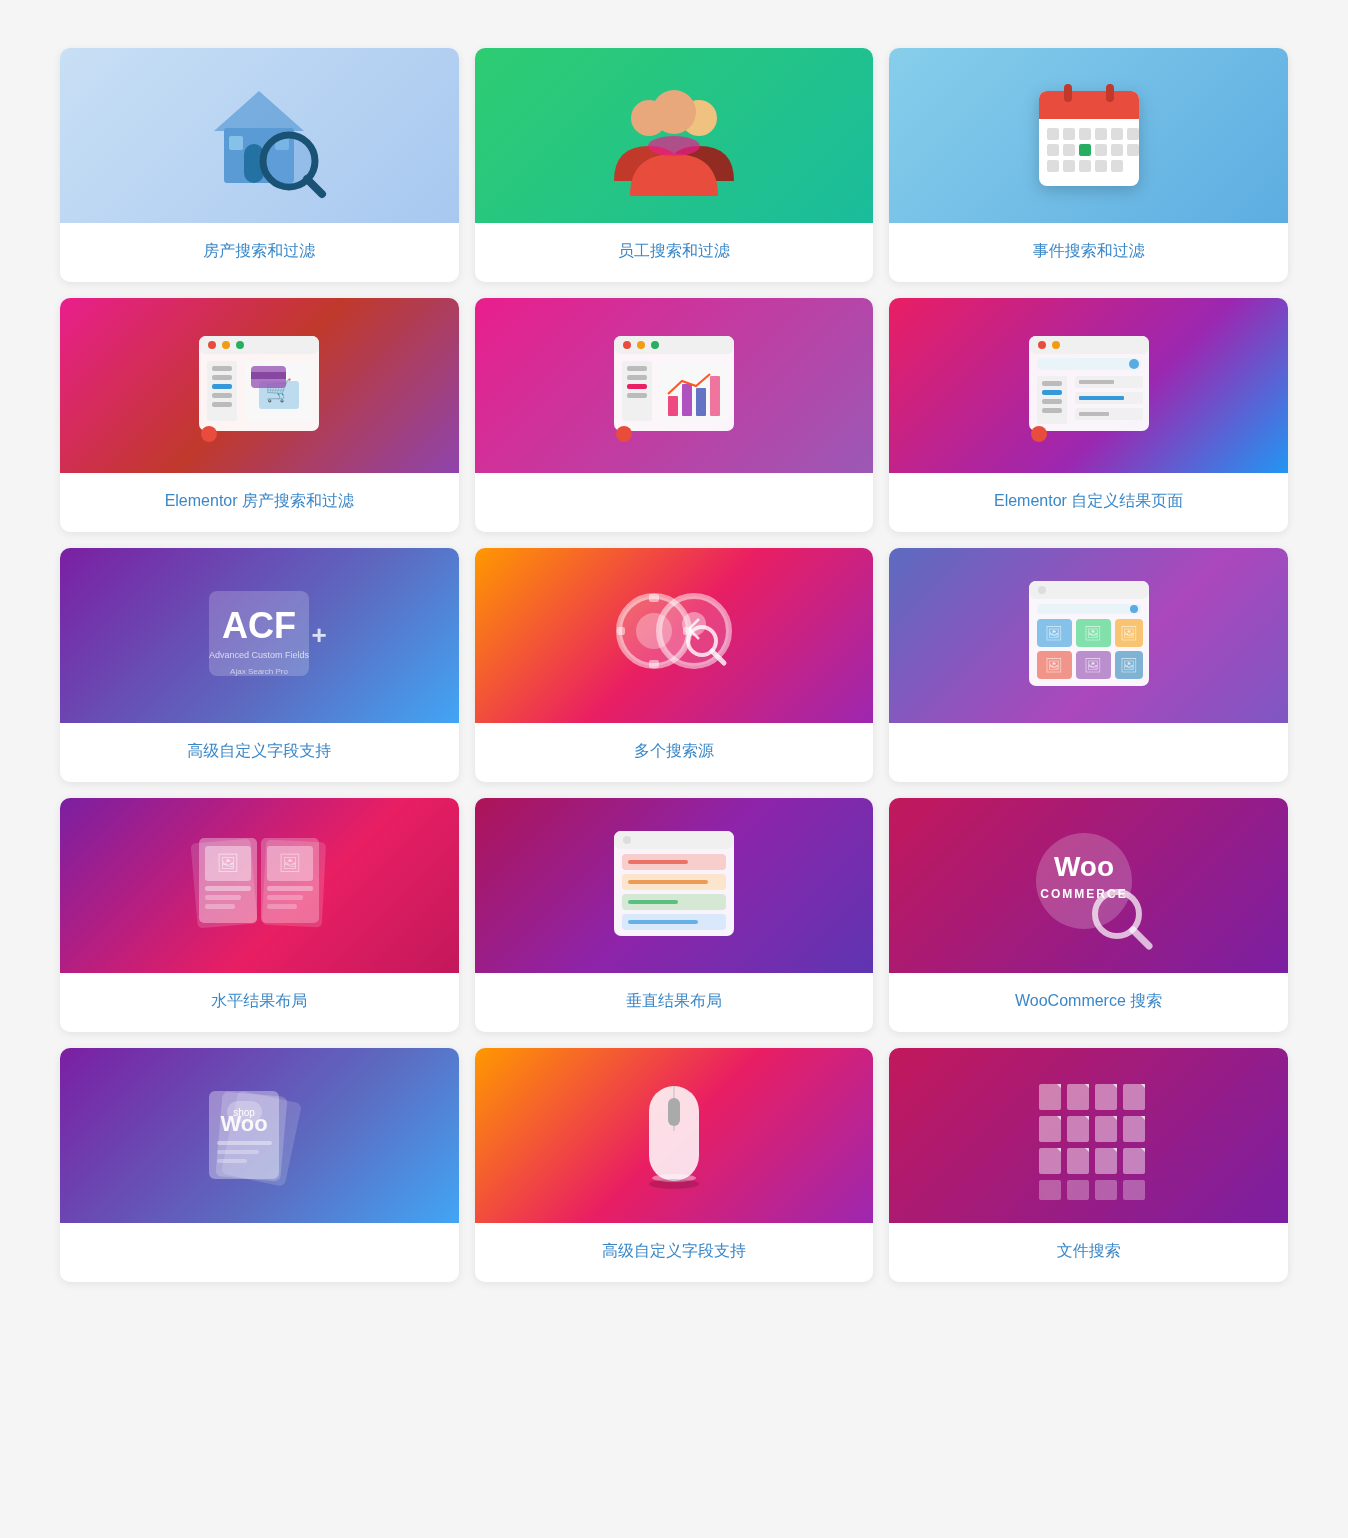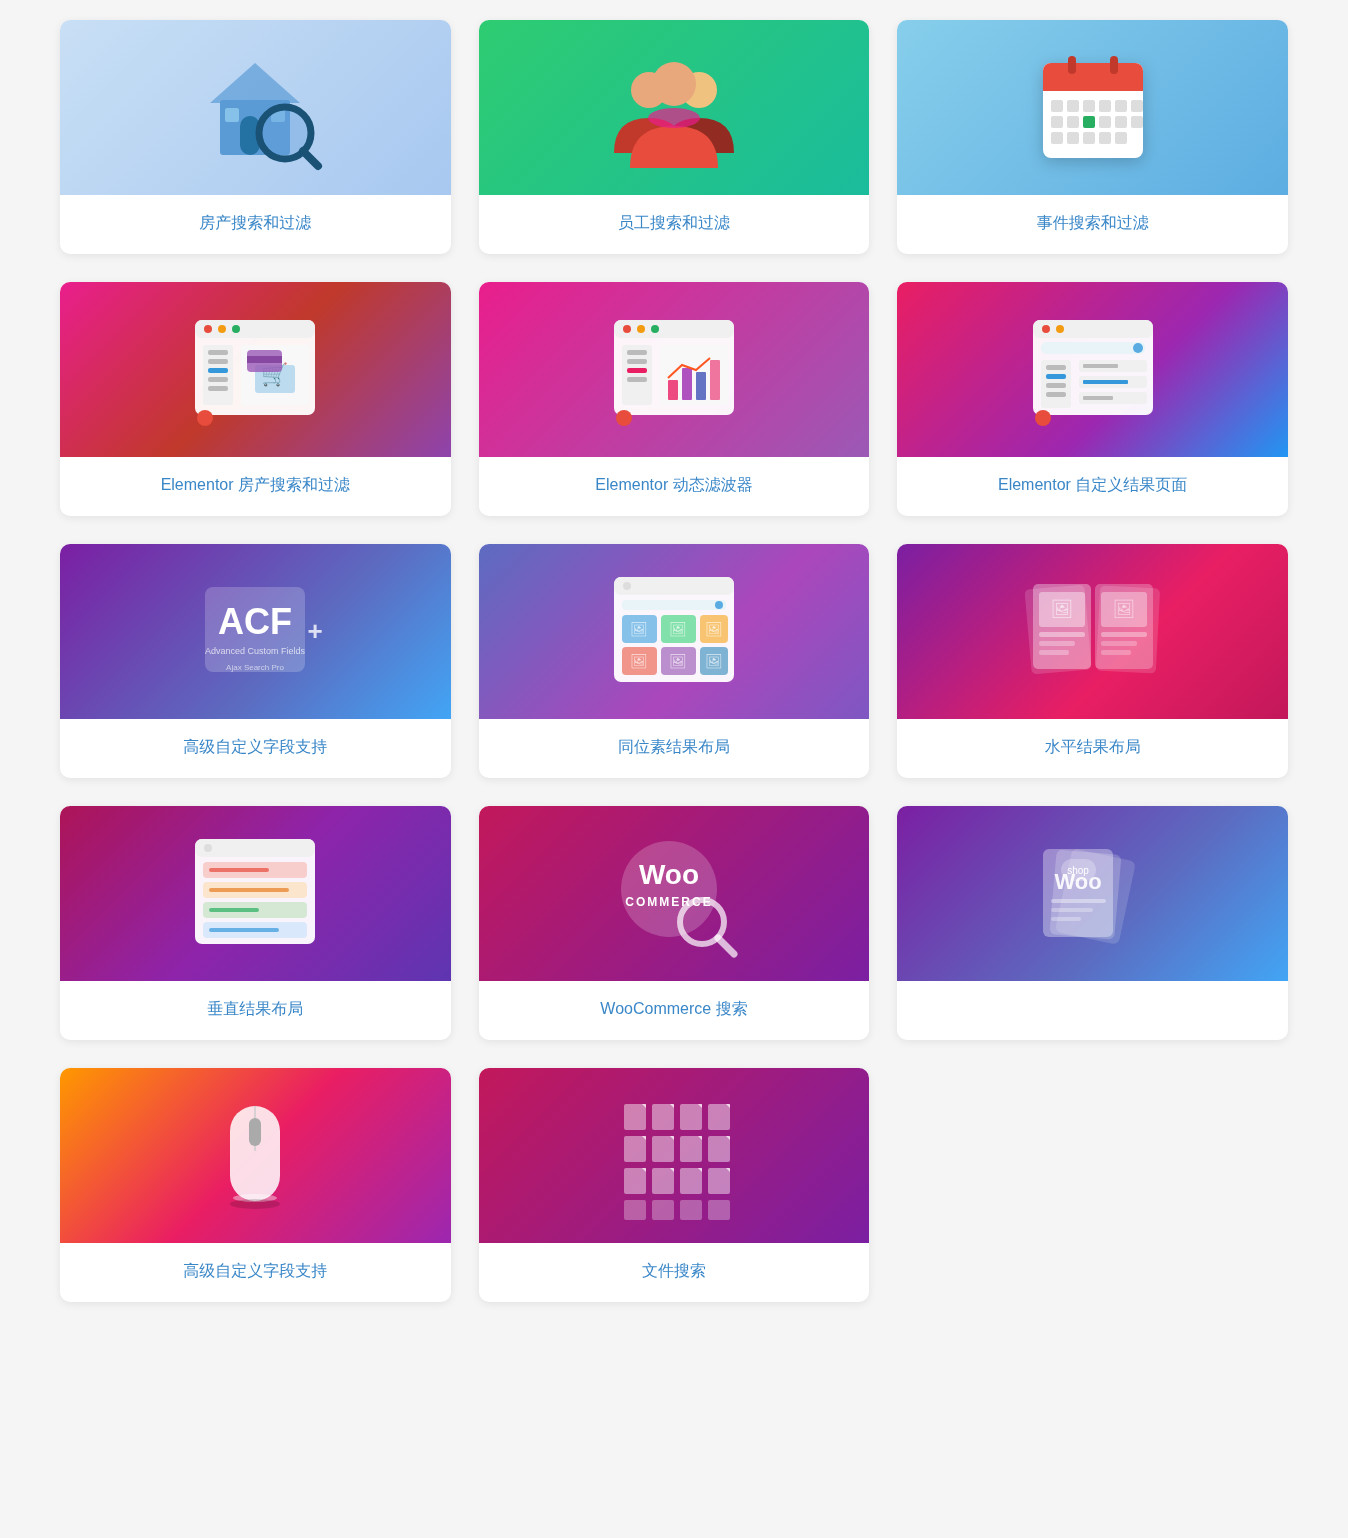--- a/index.html
+++ b/index.html
@@ -4,21 +4,22 @@
   <style>
     * { box-sizing: border-box; margin: 0; padding: 0; }
     body {
       background: #f5f5f5;
       font-family: -apple-system, BlinkMacSystemFont, "Segoe UI", "PingFang SC", "Microsoft YaHei", sans-serif;
       padding: 20px 60px;
     }
     .grid {
       display: grid;
       grid-template-columns: repeat(3, 1fr);
-      gap: 28px;
+      gap: 16px;
+      margin-top: 28px;
     }
     .card {
       background: #fff;
       border-radius: 10px;
       overflow: hidden;
       box-shadow: 0 2px 8px rgba(0,0,0,0.08);
       display: flex;
       flex-direction: column;
     }
     .card-image {
@@ -183,21 +184,20 @@
 
         <rect x="74" y="80" width="10" height="20" rx="1" fill="#e91e63" opacity="0.8"></rect>
         <rect x="88" y="68" width="10" height="32" rx="1" fill="#9c27b0" opacity="0.8"></rect>
         <rect x="102" y="72" width="10" height="28" rx="1" fill="#3f51b5" opacity="0.8"></rect>
         <rect x="116" y="60" width="10" height="40" rx="1" fill="#e91e63" opacity="0.6"></rect>
 
         <polyline points="74,78 88,65 102,70 116,58" fill="none" stroke="#ff5722" stroke-width="2"></polyline>
         <circle cx="30" cy="118" r="8" fill="#e74c3c"></circle>
       </svg>
     </div>
-    <div class="card-label">Elementor 动态滤波器</div>
   </div>
 
   <div class="card">
     <div class="card-image bg-pink-blue">
       <svg width="160" height="140" viewBox="0 0 160 140">
 
         <rect x="20" y="20" width="120" height="95" rx="7" fill="white" opacity="0.95"></rect>
         <rect x="20" y="20" width="120" height="18" rx="7" fill="#f0f0f0"></rect>
         <circle cx="33" cy="29" r="4" fill="#e74c3c"></circle>
         <circle cx="47" cy="29" r="4" fill="#f39c12"></circle>
@@ -234,20 +234,44 @@
         <text x="80" y="92" text-anchor="middle" font-size="9" fill="rgba(255,255,255,0.7)" font-family="Arial, sans-serif">Advanced Custom Fields</text>
 
         <text x="140" y="78" text-anchor="middle" font-size="26" font-weight="bold" fill="rgba(255,255,255,0.8)" font-family="Arial, sans-serif">+</text>
 
         <text x="80" y="108" text-anchor="middle" font-size="8" fill="rgba(255,255,255,0.6)" font-family="Arial, sans-serif">Ajax Search Pro</text>
       </svg>
     </div>
     <div class="card-label">高级自定义字段支持</div>
   </div>
 
+  <div class="card">
+    <div class="card-image bg-orange-purple">
+      <svg width="160" height="140" viewBox="0 0 160 140">
+
+        <circle cx="60" cy="65" r="35" fill="rgba(255,255,255,0.2)" stroke="rgba(255,255,255,0.5)" stroke-width="6"></circle>
+        <circle cx="60" cy="65" r="18" fill="rgba(255,255,255,0.3)"></circle>
+
+        <circle cx="100" cy="65" r="35" fill="rgba(255,255,255,0.15)" stroke="rgba(255,255,255,0.5)" stroke-width="6"></circle>
+
+        <circle cx="100" cy="58" r="12" fill="rgba(255,255,255,0.4)"></circle>
+        <line x1="95" y1="63" x2="105" y2="53" stroke="rgba(255,255,255,0.8)" stroke-width="2.5"></line>
+        <line x1="95" y1="63" x2="105" y2="73" stroke="rgba(255,255,255,0.8)" stroke-width="2.5"></line>
+
+        <rect x="55" y="28" width="10" height="8" rx="2" fill="rgba(255,255,255,0.5)"></rect>
+        <rect x="55" y="94" width="10" height="8" rx="2" fill="rgba(255,255,255,0.5)"></rect>
+        <rect x="23" y="61" width="8" height="8" rx="2" fill="rgba(255,255,255,0.5)"></rect>
+        <rect x="89" y="61" width="8" height="8" rx="2" fill="rgba(255,255,255,0.5)"></rect>
+
+        <circle cx="108" cy="75" r="14" fill="none" stroke="rgba(255,255,255,0.8)" stroke-width="4"></circle>
+        <line x1="118" y1="85" x2="130" y2="97" stroke="rgba(255,255,255,0.8)" stroke-width="5" stroke-linecap="round"></line>
+      </svg>
+    </div>
+    <div class="card-label">多个搜索源</div>
+  </div>
 
   <div class="card">
     <div class="card-image bg-blue-purple">
       <svg width="160" height="140" viewBox="0 0 160 140">
 
         <rect x="20" y="15" width="120" height="105" rx="7" fill="white" opacity="0.95"></rect>
         <rect x="20" y="15" width="120" height="18" rx="7" fill="#f0f0f0"></rect>
         <circle cx="33" cy="24" r="4" fill="#ddd"></circle>
 
         <rect x="28" y="38" width="104" height="10" rx="4" fill="#e8f4f8"></rect>
@@ -261,21 +285,20 @@
         <rect x="106" y="85" width="28" height="28" rx="4" fill="#7fb3d3"></rect>
 
         <text x="45" y="72" text-anchor="middle" font-size="14" fill="rgba(255,255,255,0.7)">🖼</text>
         <text x="84" y="72" text-anchor="middle" font-size="14" fill="rgba(255,255,255,0.7)">🖼</text>
         <text x="120" y="72" text-anchor="middle" font-size="14" fill="rgba(255,255,255,0.7)">🖼</text>
         <text x="45" y="104" text-anchor="middle" font-size="14" fill="rgba(255,255,255,0.7)">🖼</text>
         <text x="84" y="104" text-anchor="middle" font-size="14" fill="rgba(255,255,255,0.7)">🖼</text>
         <text x="120" y="104" text-anchor="middle" font-size="14" fill="rgba(255,255,255,0.7)">🖼</text>
       </svg>
     </div>
-    <div class="card-label">同位素结果布局</div>
   </div>
 
   <div class="card">
     <div class="card-image bg-purple-pink">
       <svg width="160" height="140" viewBox="0 0 160 140">
 
         <rect x="15" y="25" width="60" height="85" rx="5" fill="rgba(255,255,255,0.15)" transform="rotate(-5,45,67)"></rect>
 
         <rect x="85" y="25" width="60" height="85" rx="5" fill="rgba(255,255,255,0.15)" transform="rotate(3,115,67)"></rect>
 

